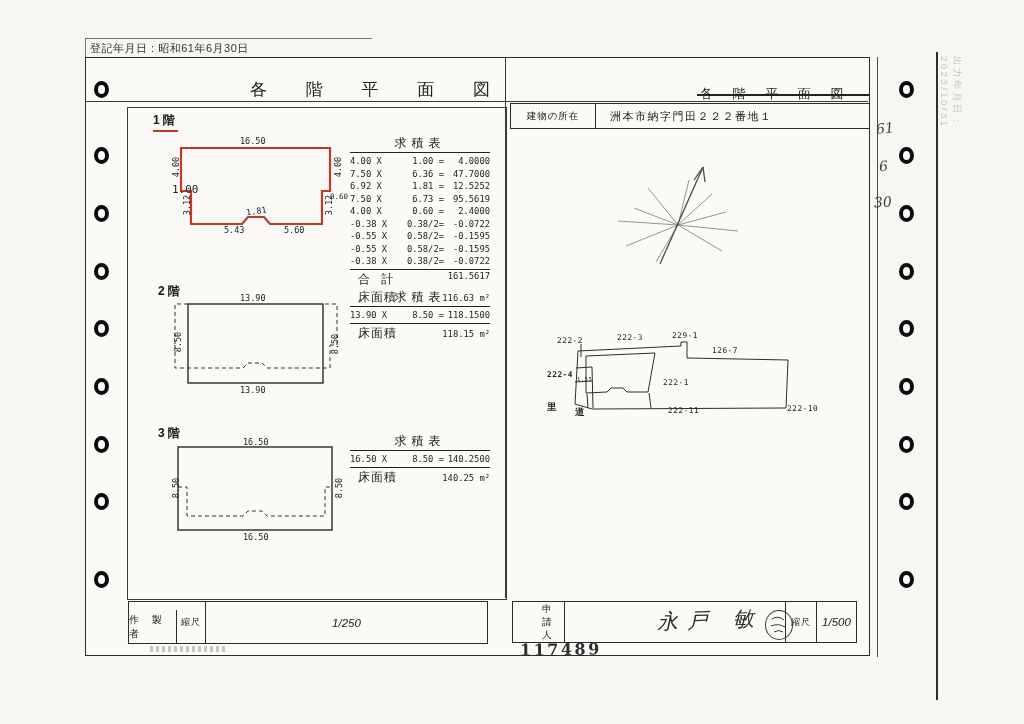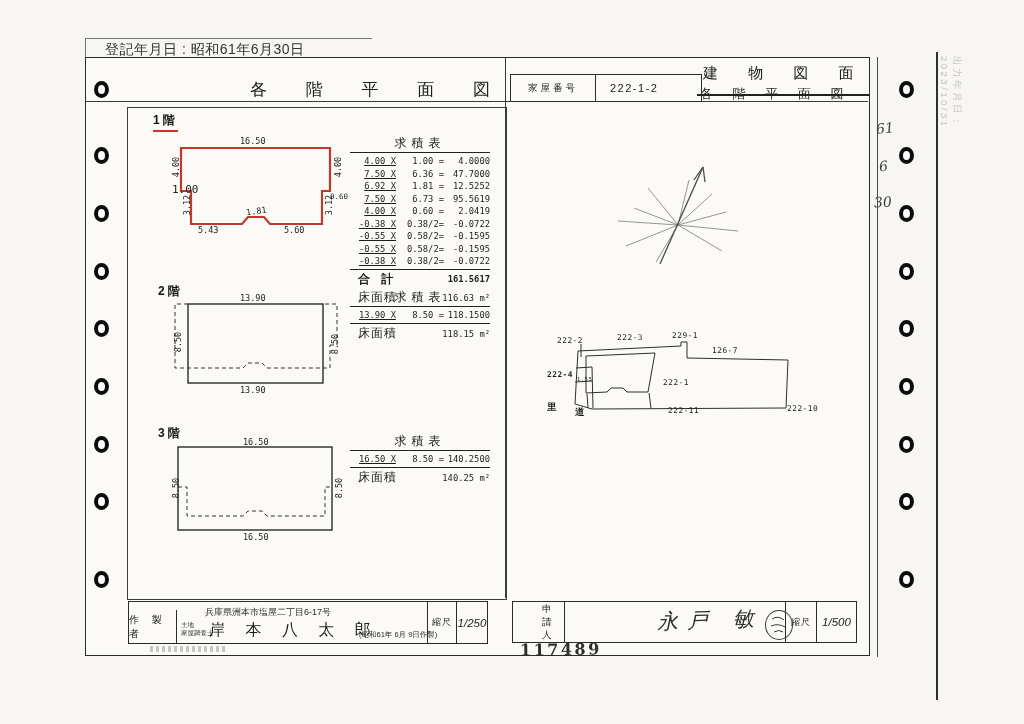--- a/index.html
+++ b/index.html
@@ -6,41 +6,41 @@
   body{background:#e9e7e2;font-family:"Liberation Sans",sans-serif;}
   #page{position:relative;width:1024px;height:724px;background:#f7f6f2;overflow:hidden;}
   .abs{position:absolute;}
   .line{position:absolute;background:#3a3a3a;}
   .txt{position:absolute;color:#222;white-space:nowrap;}
   
   #main-frame{position:absolute;left:85px;top:57px;width:783px;height:597px;border:1.5px solid #2b2b2b;background:#fbfaf7;}
   
   .hole{position:absolute;width:7px;height:9px;border:4px solid #0c0c0c;border-radius:50%;background:#fdfdfb;}
   
-  .reg-date{left:105px;top:41px;font-size:14px;color:#333;letter-spacing:.5px;}
+  .reg-date{left:90px;top:41px;font-size:11px;color:#333;letter-spacing:.5px;}
   .main-title{left:250px;top:78px;font-size:17px;letter-spacing:17px;color:#1c1c1c;}
   .hbox{position:absolute;border:1.5px solid #2b2b2b;display:flex;align-items:center;background:#fbfaf7;}
   .hbox .lab{display:flex;align-items:center;justify-content:center;height:100%;border-right:1.2px solid #2b2b2b;font-size:9.5px;letter-spacing:3px;color:#222;}
   .hbox .val{flex:1;display:flex;align-items:center;padding-left:14px;font-size:11px;letter-spacing:1.5px;color:#1a1a1a;}
   .right-title{left:703px;top:64px;font-size:15px;letter-spacing:13px;color:#161616;}
   .right-subtitle{left:700px;top:85px;font-size:13px;letter-spacing:8px;color:#2a2a2a;}
   .strike-line{position:absolute;left:697px;top:94px;width:172px;height:1.5px;background:#222;}
   
   .floor-label{position:absolute;font-size:12px;letter-spacing:3px;color:#111;font-weight:bold;}
   .dim{position:absolute;font-family:"DejaVu Sans Mono",monospace;font-size:8.5px;color:#222;}
   .rot{transform:rotate(-90deg);transform-origin:center;}
   
   .ctable{position:absolute;width:140px;font-family:"DejaVu Sans Mono",monospace;color:#1d1d1d;}
   .ct-title{text-align:center;font-size:12px;letter-spacing:5px;color:#222;font-family:"Liberation Sans",sans-serif;}
   .ct-rows{border-top:1.5px solid #222;padding:2px 0 1px 0;}
   .crow{display:flex;font-size:8.8px;line-height:12.5px;}
-  .crow .c0{width:46px;text-align:right;text-decoration:underline;}
+  .crow .c0{width:46px;}
   .crow .c1{width:48px;text-align:right;}
   .crow .c2{flex:1;text-align:right;}
-  .ct-total{display:flex;align-items:center;border-top:1.5px solid #222;padding-top:1px;font-weight:bold;}
+  .ct-total{display:flex;align-items:flex-start;border-top:1.5px solid #222;padding-top:1px;}
   .ct-total .tl{font-size:12px;letter-spacing:4px;font-family:"Liberation Sans",sans-serif;width:64px;padding-left:8px;}
   .ct-total .tv{flex:1;text-align:right;font-size:8.8px;}
   .ct-area{display:flex;align-items:baseline;padding-top:1px;}
   .ct-area .tl{font-size:12px;letter-spacing:1px;font-family:"Liberation Sans",sans-serif;width:64px;padding-left:8px;}
   .ct-area .tv{flex:1;text-align:right;font-size:8.8px;}
   .bt{border-top:1.5px solid #222;}
   
   .lot{position:absolute;font-family:"DejaVu Sans Mono",monospace;font-size:7.8px;color:#1c1c1c;letter-spacing:.5px;}
   .road{position:absolute;font-size:9.5px;color:#1c1c1c;font-weight:bold;}
   
@@ -66,43 +66,42 @@
 
   <div class="line" style="left:85px;top:38px;width:287px;height:1px;background:#777;"></div>
   <div class="line" style="left:85px;top:38px;width:1px;height:19px;background:#777;"></div>
   <div class="txt reg-date">登記年月日 : 昭和61年6月30日</div>
 
   <div id="main-frame"></div>
 
   <div class="txt main-title">各 階 平 面 図</div>
   <div class="line" style="left:85px;top:101px;width:783px;height:1px;"></div>
 
-  <div class="hbox" style="left:510px;top:74px;width:190px;height:26px;">
-    <div class="lab" style="width:84px;">家屋番号</div>
-    <div class="val">222-1-2</div>
-  </div>
-
-  <div class="txt right-title">建 物 図 面</div>
+
   <div class="txt right-subtitle">各 階 平 面 図</div>
   <div class="strike-line"></div>
 
+  <div class="hbox" style="left:510px;top:103px;width:358px;height:24px;">
+    <div class="lab" style="width:84px;letter-spacing:1px;">建物の所在</div>
+    <div class="val">洲本市納字門田２２２番地１</div>
+  </div>
 
   <div class="line" style="left:505px;top:57px;width:1px;height:541px;"></div>
 
   <div class="abs" style="left:127px;top:107px;width:378px;height:491px;border:1px solid #3d3d3d;"></div>
 
   <div class="floor-label" style="left:153px;top:112px;border-bottom:2px solid #c0392b;padding-bottom:1px;">1階</div>
   <svg class="abs" style="left:0;top:0;" width="1024" height="724">
     <path d="M181,148 H330 V191 H322 V224 H270 L264,217 H248 L242,224 H191 V191 H181 Z" fill="none" stroke="#c0392b" stroke-width="2.2"></path>
   </svg>
   <div class="dim" style="left:240px;top:136px;">16.50</div>
   <div class="dim rot" style="left:166px;top:162px;">4.00</div>
   <div class="dim" style="left:172px;top:183px;font-size:11px;">1.00</div>
   <div class="dim rot" style="left:177px;top:200px;">3.12</div>
-  <div class="dim" style="left:198px;top:225px;text-align:right;">5.43</div>
+  <div class="dim" style="left:224px;top:225px;text-align:right;">5.43</div>
   <div class="dim" style="left:246px;top:206px;transform:rotate(-8deg);">1.81</div>
   <div class="dim" style="left:284px;top:225px;">5.60</div>
   <div class="dim rot" style="left:319px;top:200px;">3.12</div>
   <div class="dim" style="left:330px;top:192px;font-size:7.5px;">0.60</div>
   <div class="dim rot" style="left:328px;top:162px;">4.00</div>
 
   <div class="ctable" style="left:350px;top:135px;">
     <div class="ct-title">求積表</div>
     <div class="ct-rows">
         <div class="crow">
@@ -121,21 +120,21 @@
           <span class="c2">12.5252</span>
         </div>
         <div class="crow">
           <span class="c0">7.50 X</span>
           <span class="c1">6.73 =</span>
           <span class="c2">95.5619</span>
         </div>
         <div class="crow">
           <span class="c0">4.00 X</span>
           <span class="c1">0.60 =</span>
-          <span class="c2">2.0419</span>
+          <span class="c2">2.4000</span>
         </div>
         <div class="crow">
           <span class="c0">-0.38 X</span>
           <span class="c1">0.38/2=</span>
           <span class="c2">-0.0722</span>
         </div>
         <div class="crow">
           <span class="c0">-0.55 X</span>
           <span class="c1">0.58/2=</span>
           <span class="c2">-0.1595</span>
@@ -252,29 +251,20 @@
   <div class="lot" style="left:668px;top:406px;">222-11</div>
   <div class="lot" style="left:787px;top:404px;">222-10</div>
   <div class="lot" style="left:577px;top:376px;font-size:5.5px;">1.55</div>
   <div class="road" style="left:547px;top:401px;">里</div>
   <div class="road" style="left:575px;top:406px;">道</div>
 
   <div class="ftable" style="left:128px;top:601px;width:358px;height:41px;">
     <div class="fcell" style="width:47px;margin-top:8px;">
       <span class="flabel">作 製 者</span>
     </div>
-    <div class="fcell" style="width:250px;position:relative;display:block;">
-      <div class="txt" style="left:28px;top:4px;font-size:9px;color:#2a2a2a;">兵庫県洲本市塩屋二丁目6-17号</div>
-      <div class="txt" style="left:4px;top:19px;font-size:6.5px;line-height:7.5px;color:#2a2a2a;">
-        <div>土地</div>
-        <div>家屋調査士</div>
-      </div>
-      <div class="txt" style="left:32px;top:18px;font-size:16px;letter-spacing:8px;color:#1c1c1c;">岸 本 八 太 郎</div>
-      <div class="txt" style="left:182px;top:28px;font-size:7.5px;color:#2a2a2a;">(昭和61年 6月 9日作製)</div>
-    </div>
     <div class="fcell" style="width:28px;">
       <span style="font-size:9px;letter-spacing:1px;color:#222;">縮尺</span>
     </div>
     <div class="fcell" style="flex:1;">
       <span class="scale-val">1/250</span>
     </div>
   </div>
   <div class="stampblob"></div>
   <div class="footnote-blur"></div>
 

